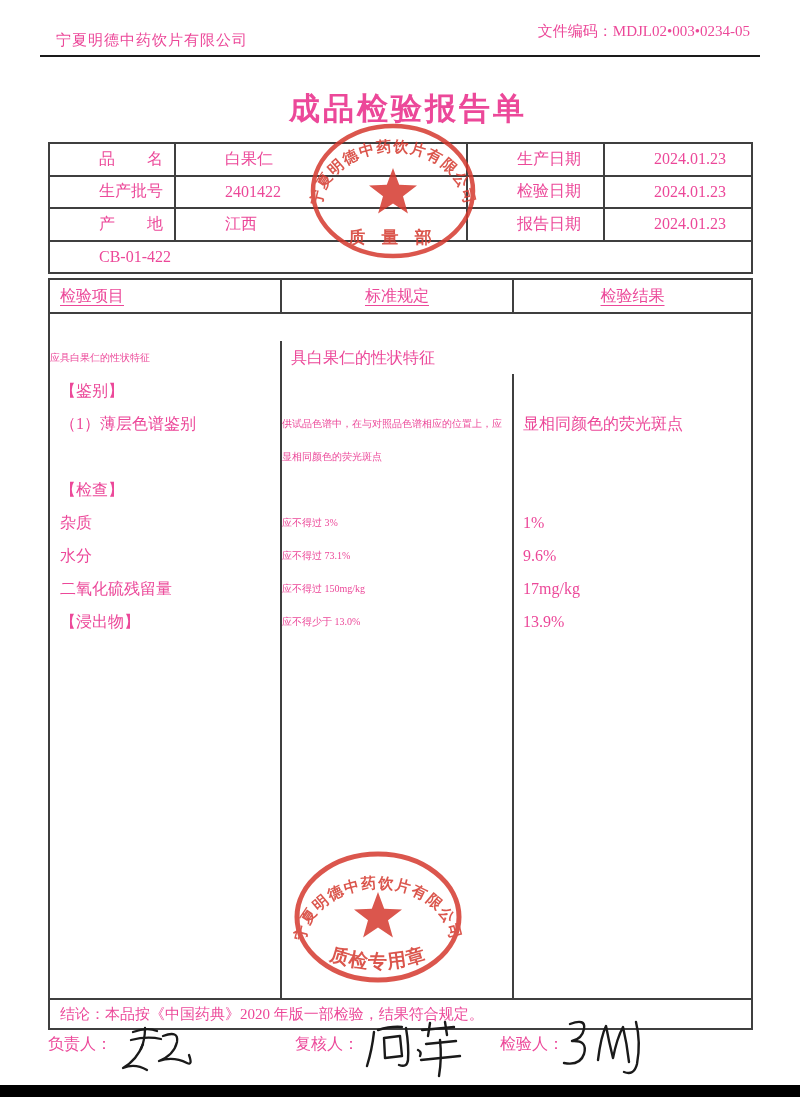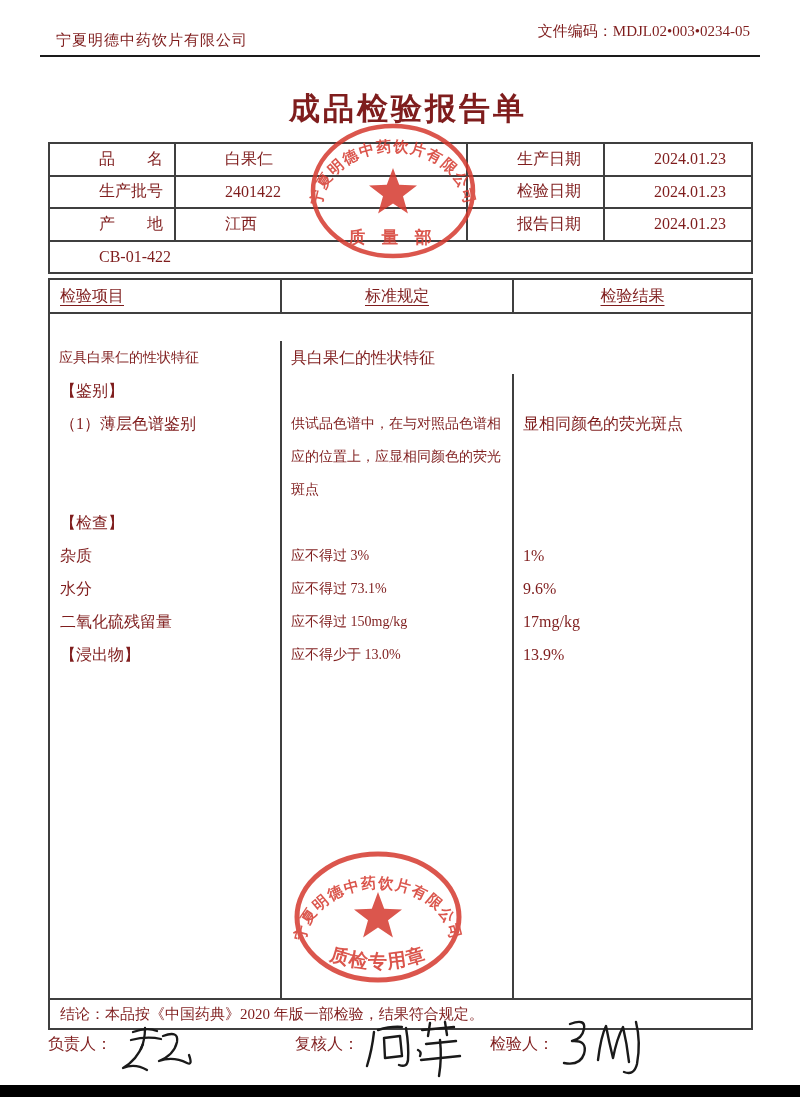--- a/index.html
+++ b/index.html
@@ -1,21 +1,21 @@
 <!DOCTYPE html>
 <html><head>
 <meta charset="utf-8">
 <style>
   * { margin:0; padding:0; box-sizing:border-box; }
   html,body { background:#888; }
   .page {
     position:relative; width:800px; height:1097px; margin:0 auto;
     background:#ffffff; overflow:hidden;
     font-family:"Liberation Serif","DejaVu Serif",serif;
-    color:#7f1d1d;
+    color:#ec4899;
   }
   
   .hdr-company { position:absolute; left:56px; top:31px; font-size:15px; letter-spacing:1px; }
   .hdr-code    { position:absolute; right:50px; top:22px; font-size:15px; }
   .hdr-rule    { position:absolute; left:40px; top:55px; width:720px; height:2px; background:#1a1a1a; }
   
   .title { position:absolute; left:8px; top:88px; width:100%; text-align:center;
            font-size:31px; font-weight:bold; letter-spacing:3px; }
   
   .info-table { position:absolute; left:48px; top:142px; width:705px; height:132px;
@@ -38,21 +38,21 @@
   .ih span { text-decoration:underline; text-underline-offset:4px; }
   .col1 { width:232px; } .col2 { width:232px; } .col3 { flex:1; }
   .ih.col1 { padding-left:10px; }
   .ih.col2, .ih.col3 { justify-content:center; }
   .insp-body { flex:1; display:flex; flex-direction:column; padding-top:27px; }
   .insp-row { display:flex; }
   .insp-row.grow { flex:1; }
   .bc { line-height:33px; border-right:2px solid #3f3f3f; min-height:33px; }
   .bc:last-child { border-right:none; }
   .bc.col1 { padding-left:10px; }
-  .bc.col2 { padding-left:9px; padding-right:4px; font-size:14px; word-break:break-all; }
+  .bc.col2 { padding-right:4px; font-size:10px; word-break:break-all; }
   .bc.col3 { padding-left:9px; }
   .concl-row { height:30px; border-top:2px solid #3f3f3f; display:flex; align-items:center;
                padding-left:10px; font-size:15px; }
   
   .stamp { position:absolute; pointer-events:none; opacity:.85; }
   .stamp-top    { left:303px; top:116px;  width:180px; height:150px; }
   .stamp-bottom { left:288px; top:845px;  width:180px; height:145px; }
   
   .signer-label { position:absolute; top:1034px; font-size:16px; }
   .sig { position:absolute; pointer-events:none; }
@@ -178,21 +178,21 @@
       <textPath href="#arcBot" startOffset="50%" text-anchor="middle">宁夏明德中药饮片有限公司</textPath>
     </text>
     <polygon fill="#d5392e" points="90,47 96.2,63.8 114,64.5 100,75.3 104.9,92.5 90,82.5 75.1,92.5 80,75.3 66,64.5 83.8,63.8"></polygon>
     <text font-size="19" font-weight="bold" fill="#d5392e" letter-spacing="1">
       <textPath href="#arcBot2" startOffset="50%" text-anchor="middle">质检专用章</textPath>
     </text>
   </svg>
 
   <div class="signer-label" style="left:48px">负责人：</div>
   <div class="signer-label" style="left:295px">复核人：</div>
-  <div class="signer-label" style="left:490px">检验人：</div>
+  <div class="signer-label" style="left:500px">检验人：</div>
 
   <svg class="sig" style="left:105px; top:1022px" width="115" height="60" viewBox="0 0 115 60">
     <g fill="none" stroke="#1a1a1a" stroke-width="2.3" stroke-linecap="round" stroke-linejoin="round">
       <path d="M28,10 Q42,5 52,9"></path>
       <path d="M40,6 Q40,18 36,27"></path>
       <path d="M26,18 Q42,14 56,17"></path>
       <path d="M38,22 Q32,38 18,46 Q30,41 42,48"></path>
       <path d="M58,14 Q74,8 72,20 Q69,33 54,39 Q68,34 82,41 Q88,44 84,33"></path>
     </g>
   </svg>

